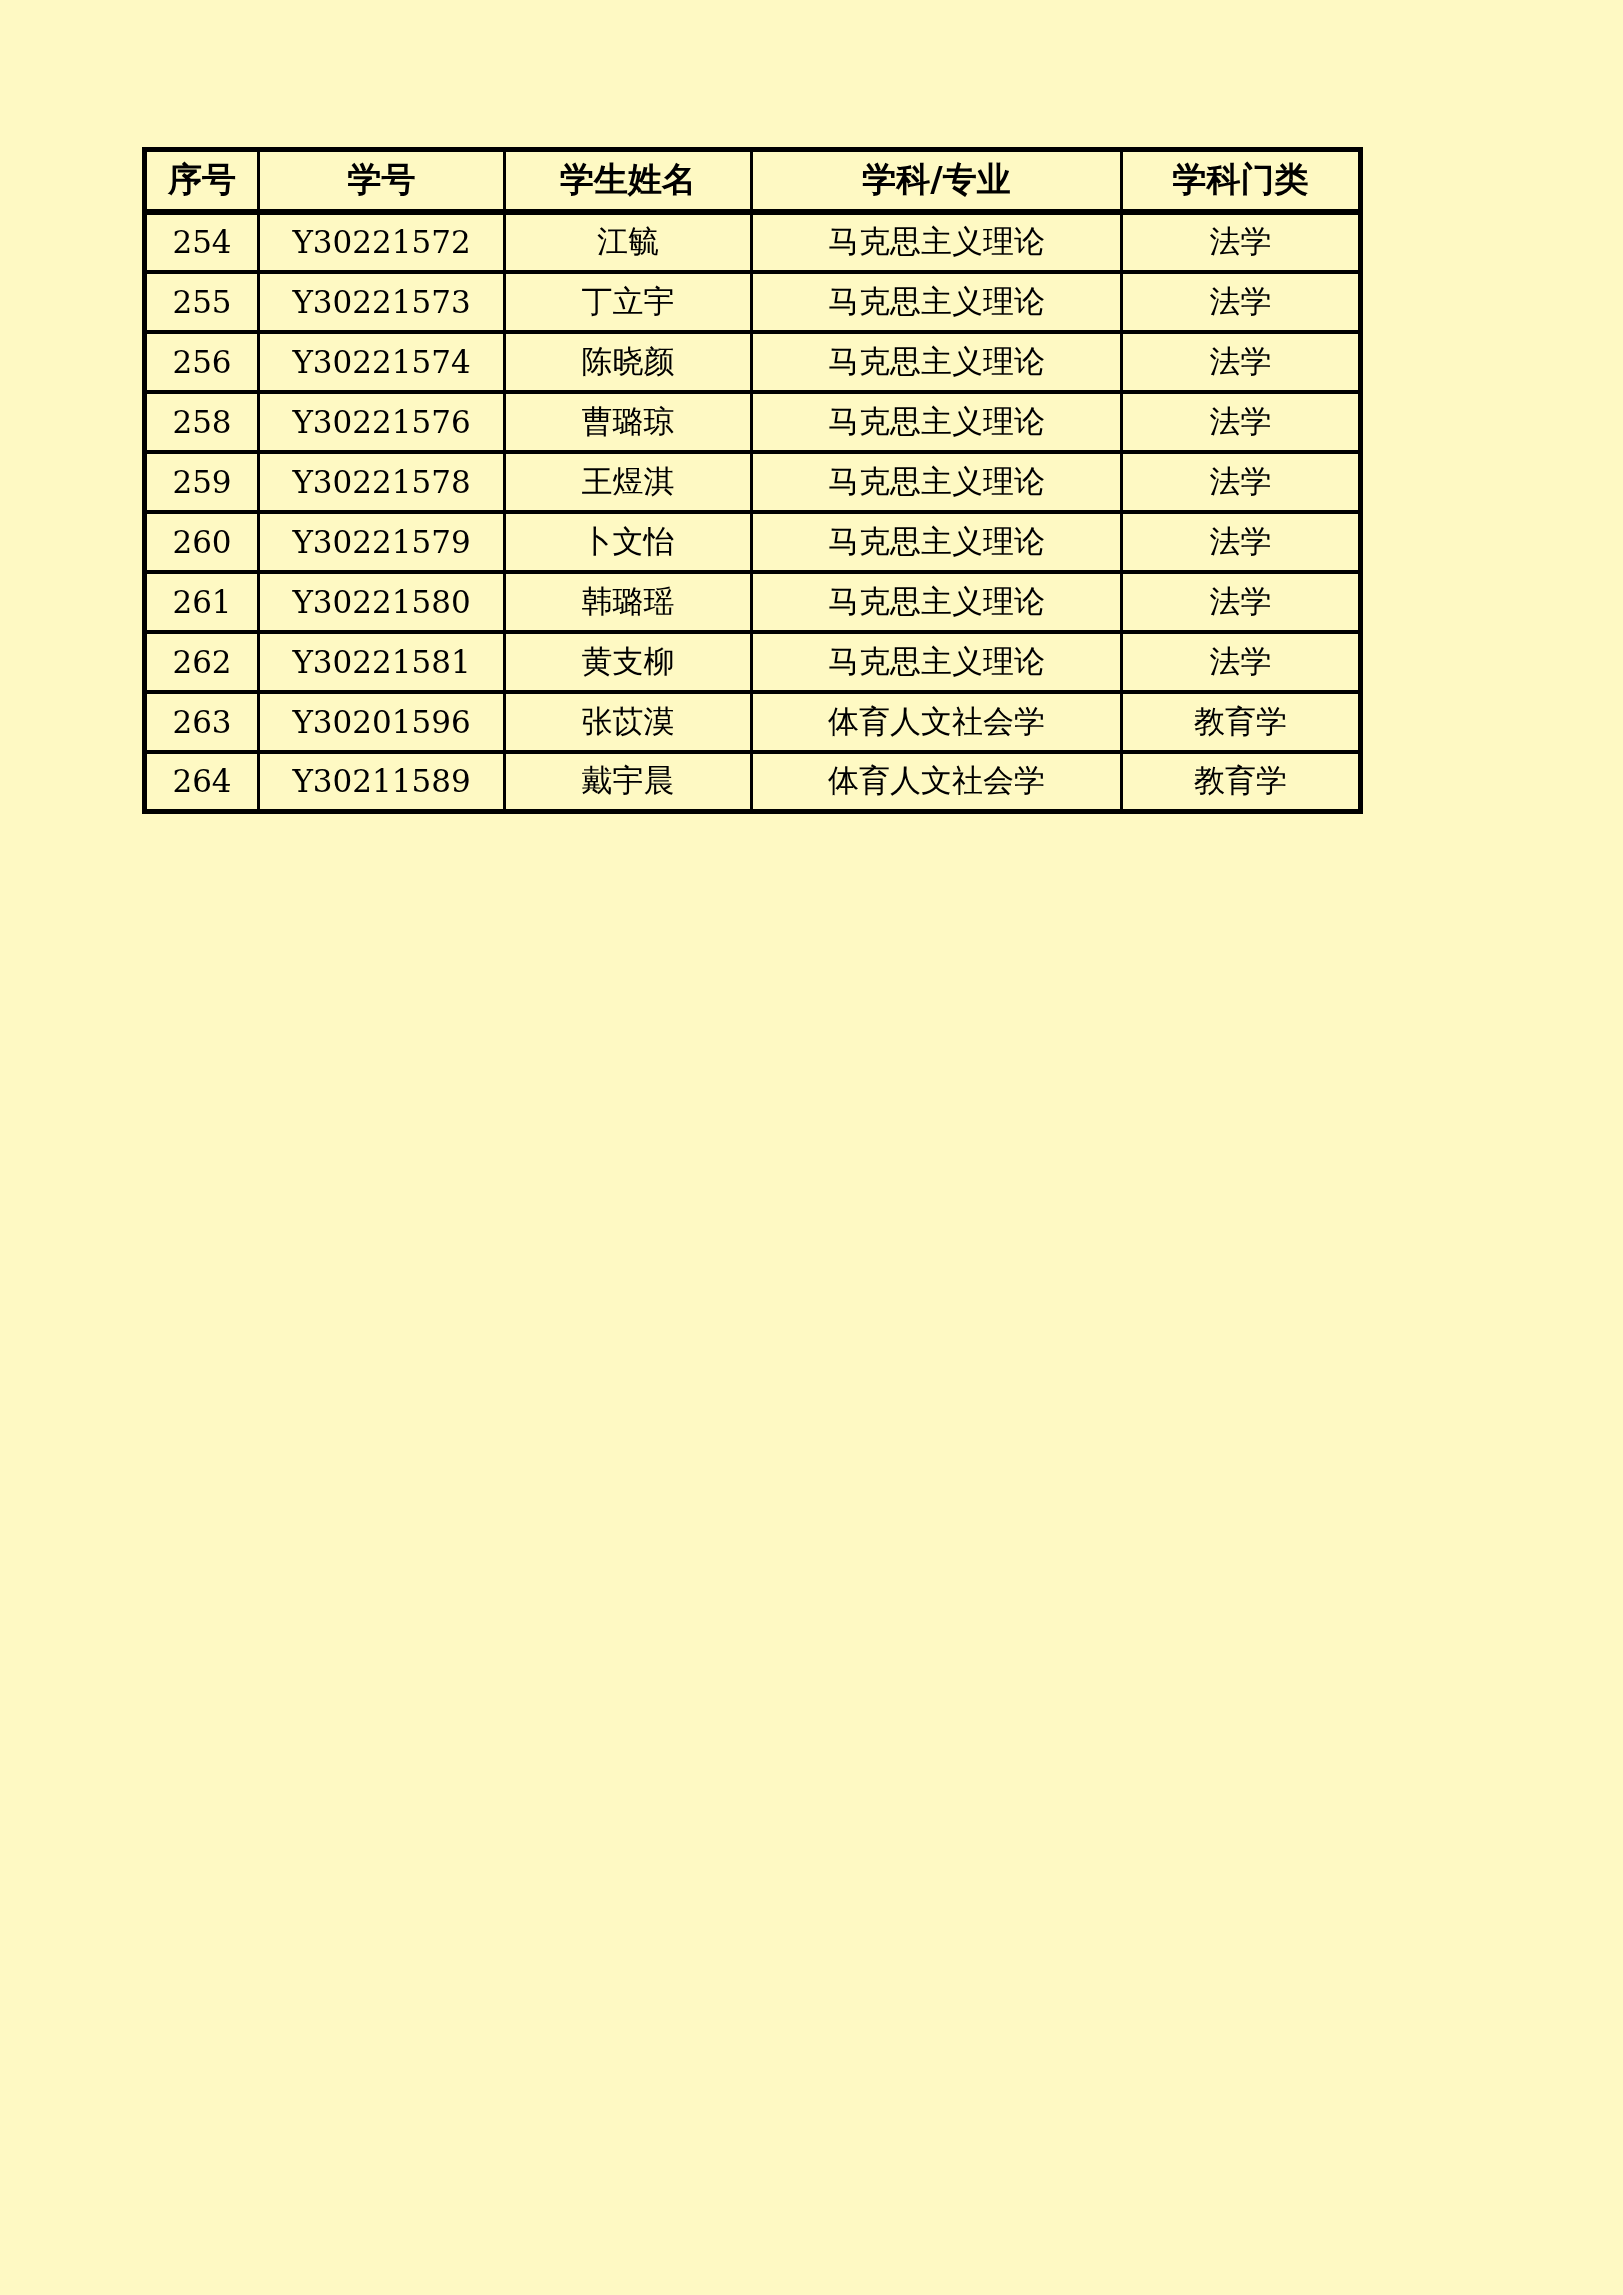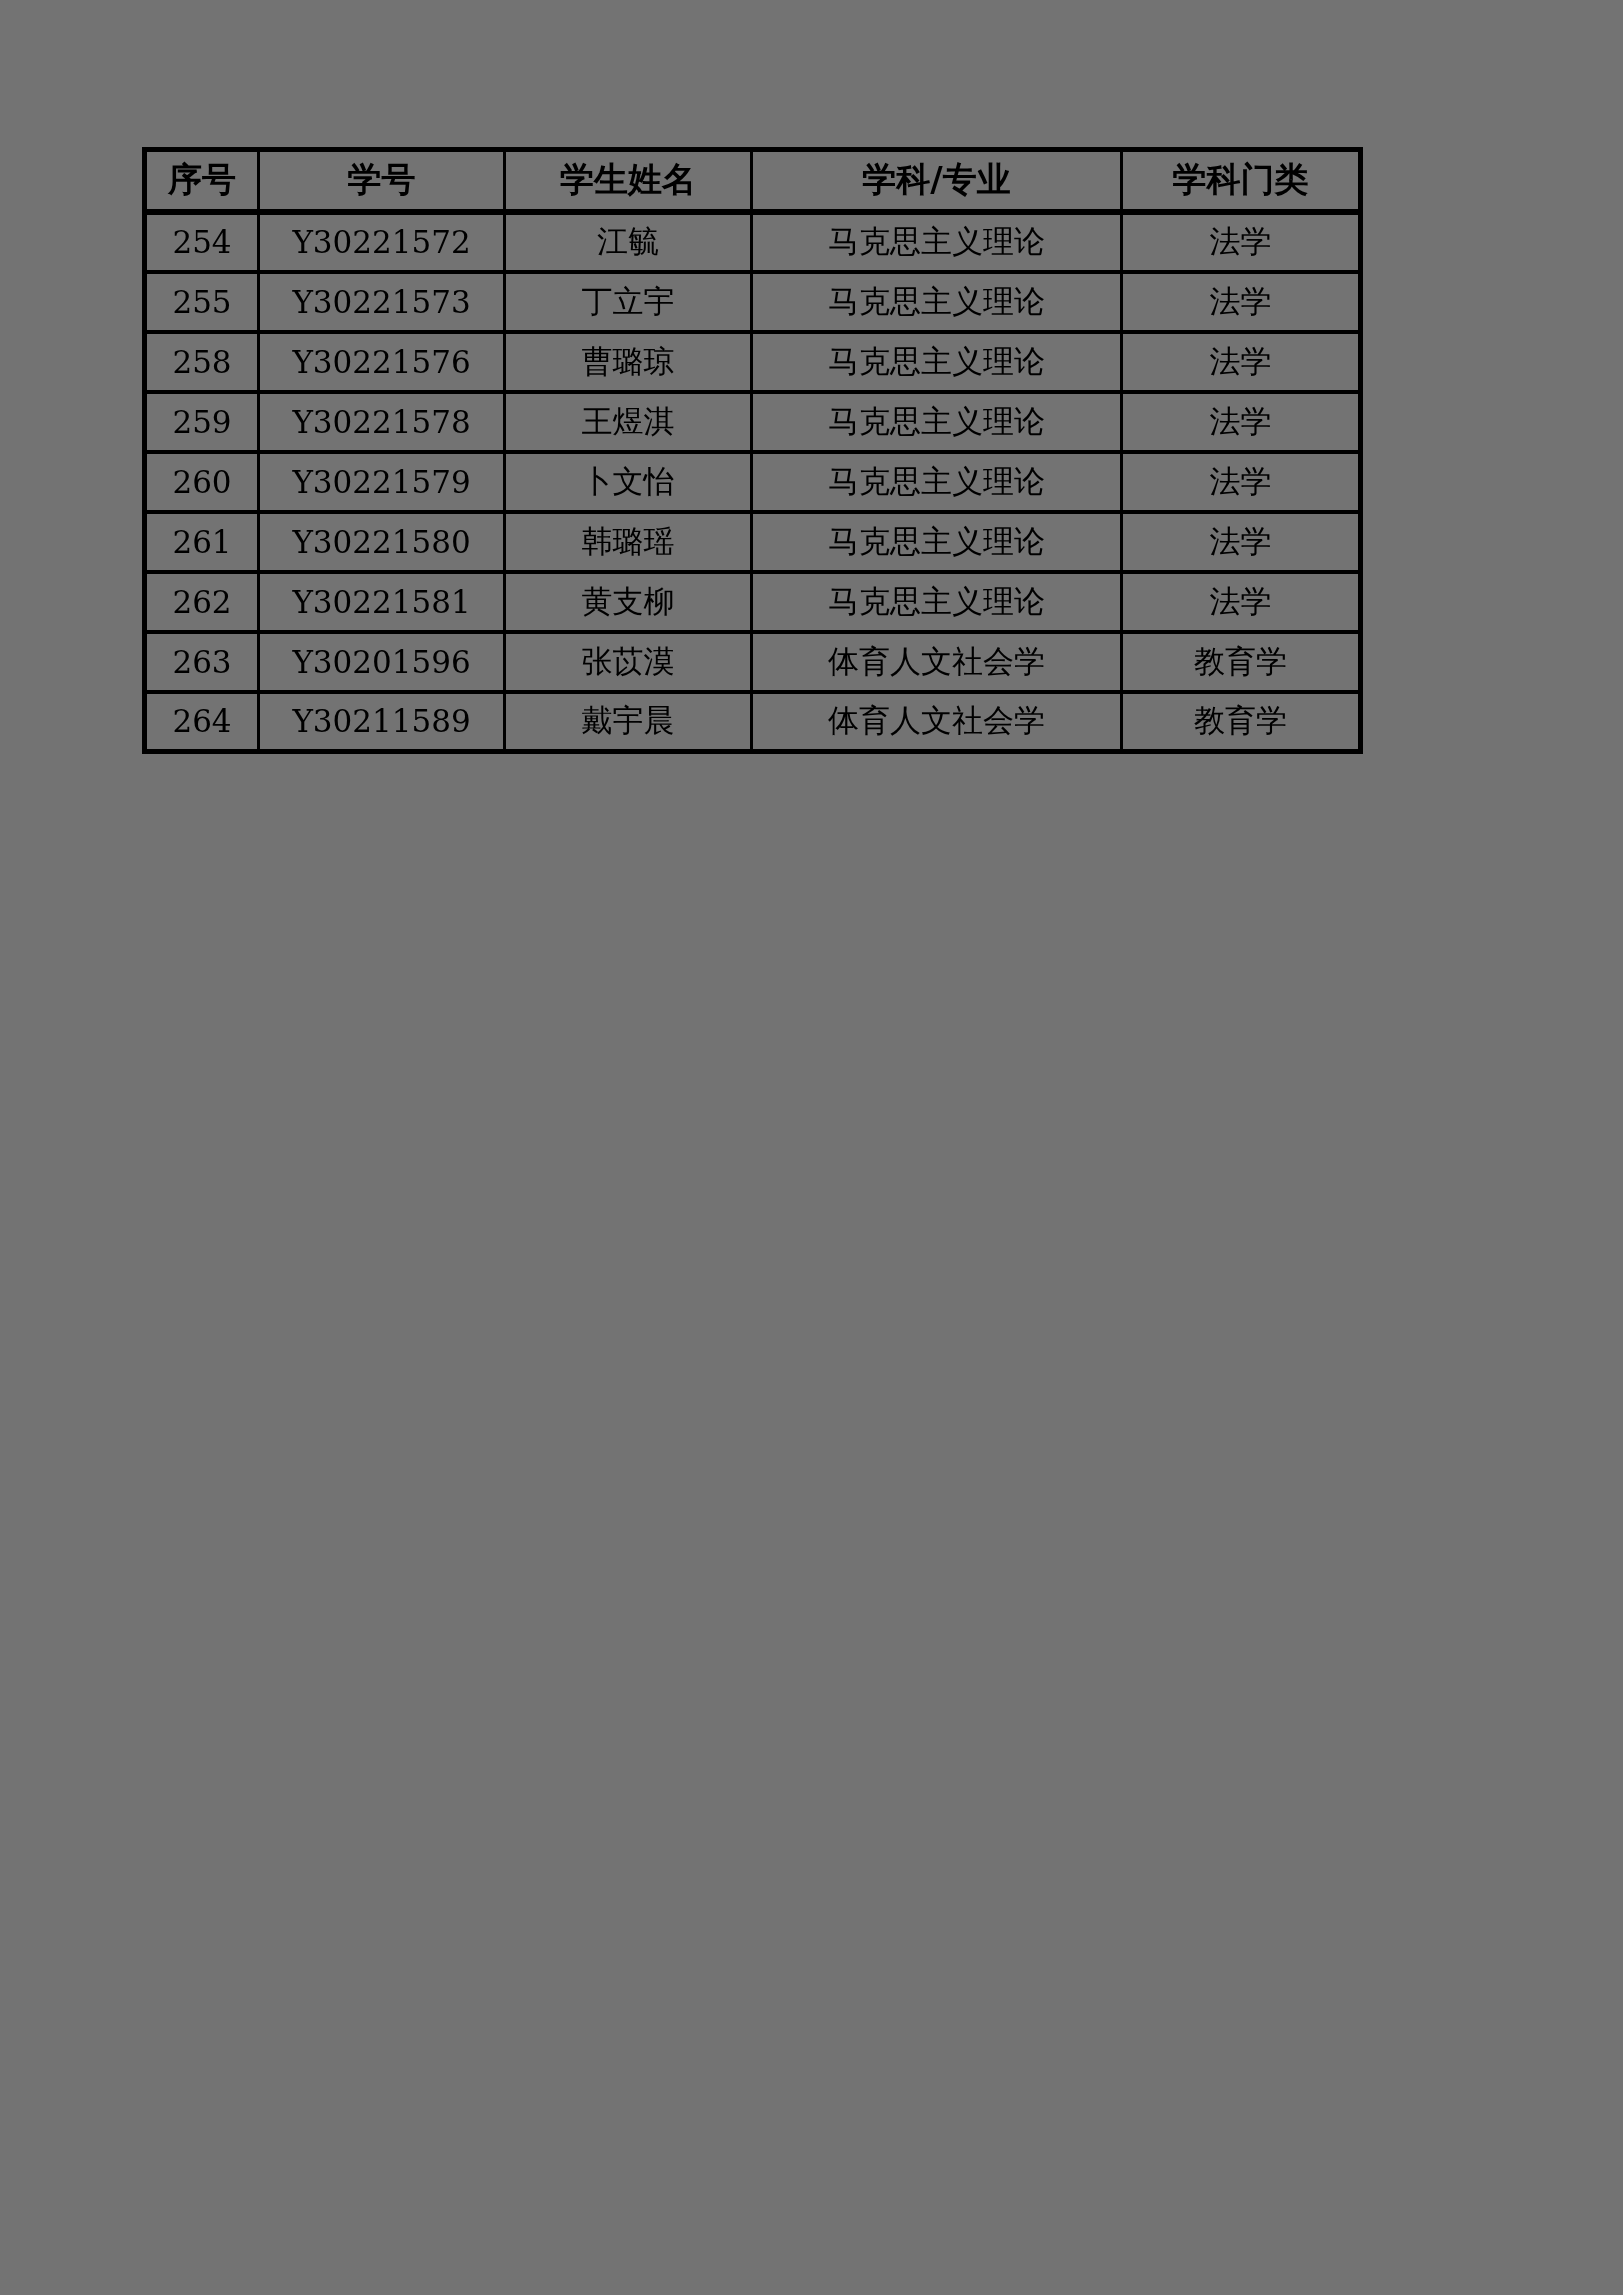--- a/index.html
+++ b/index.html
@@ -5,21 +5,21 @@
   * { box-sizing: border-box; }
   html, body {
     margin: 0;
     padding: 0;
     background: #ffffff;
   }
   .page {
     position: relative;
     width: 1623px;
     height: 2295px;
-    background: #737373;
+    background: #fef9c3;
     color: #000000;
     font-family: "DejaVu Serif", "Liberation Serif", serif;
     overflow: hidden;
   }
   table.roster {
     position: absolute;
     left: 142px;
     top: 147px;
     width: 1216px;
     border-collapse: collapse;
@@ -86,20 +86,27 @@
         <td>法学</td>
       </tr>
       <tr>
         <td>255</td>
         <td>Y30221573</td>
         <td>丁立宇</td>
         <td>马克思主义理论</td>
         <td>法学</td>
       </tr>
       <tr>
+        <td>256</td>
+        <td>Y30221574</td>
+        <td>陈晓颜</td>
+        <td>马克思主义理论</td>
+        <td>法学</td>
+      </tr>
+      <tr>
         <td>258</td>
         <td>Y30221576</td>
         <td>曹璐琼</td>
         <td>马克思主义理论</td>
         <td>法学</td>
       </tr>
       <tr>
         <td>259</td>
         <td>Y30221578</td>
         <td>王煜淇</td>

